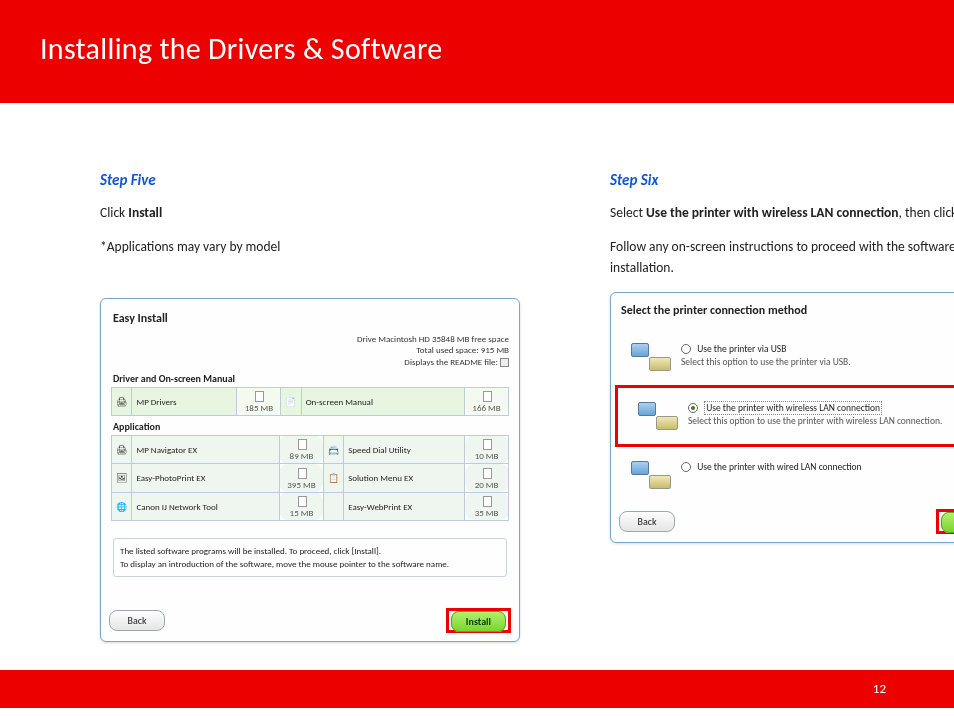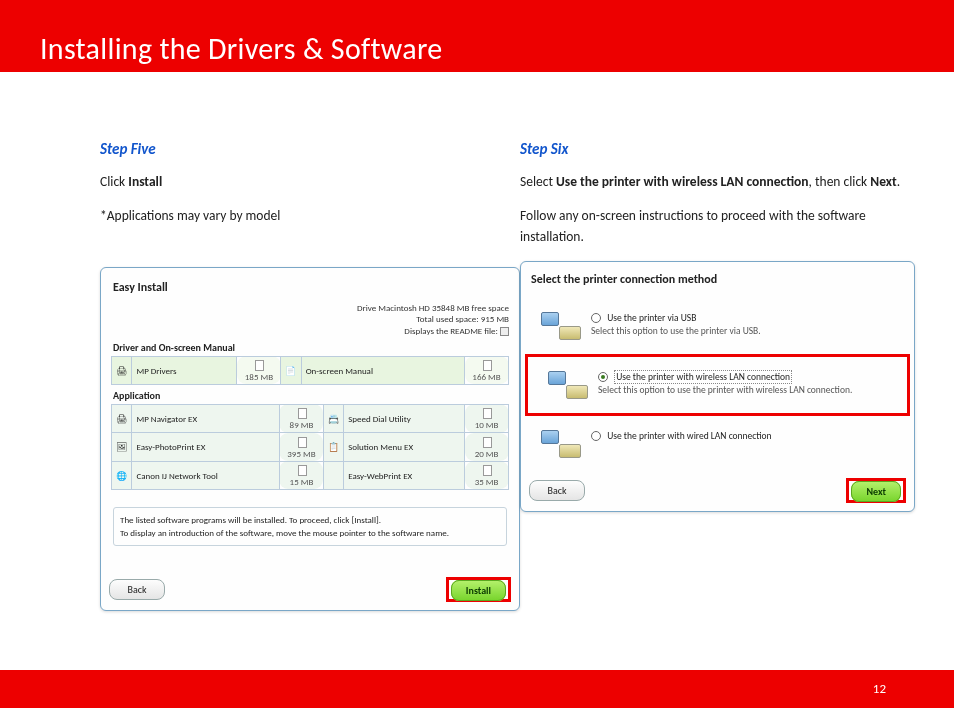--- a/index.html
+++ b/index.html
@@ -1,19 +1,19 @@
 <!DOCTYPE html>
 <html><head>
 <meta charset="utf-8">
 <style>
   * { box-sizing: border-box; margin: 0; padding: 0; }
   body { font-family: Calibri, Arial, sans-serif; width: 954px; height: 716px; background: #fff; position: relative; font-size: 13px; color: #222; }
-  .header { background: #ed0000; height: 72px; width: 100%; padding: 30px 40px 0 40px; }
+  .header { background: #ed0000; height: 103px; width: 100%; padding: 30px 40px 0 40px; }
   .header h1 { color: #fff; font-weight: 300; font-size: 30px; letter-spacing: 0.3px; }
-  .content { display: flex; padding: 68px 50px 0 100px; }
+  .content { display: flex; padding: 68px 50px 0 100px; gap: 90px; }
   .col { flex: 1; }
   .step-title { color: #1155cc; font-style: italic; font-weight: bold; font-size: 15px; margin-bottom: 14px; }
   .instr { font-size: 13.5px; line-height: 1.5; margin-bottom: 14px; }
   .instr b { font-weight: bold; }
   .dialog { border: 1px solid #7aa7c7; border-radius: 6px; background: #fefefe; box-shadow: 0 1px 3px rgba(0,0,0,0.15); }
   .dialog.left { width: 420px; margin-top: 40px; }
   .dialog.right { width: 395px; margin-top: 8px; }
   .dlg-inner { padding: 8px 10px; }
   .dlg-title { font-weight: bold; font-size: 12px; margin: 4px 0 8px 2px; }
   .disk-info { font-size: 9px; color: #333; text-align: right; line-height: 1.3; margin-bottom: 4px; }

